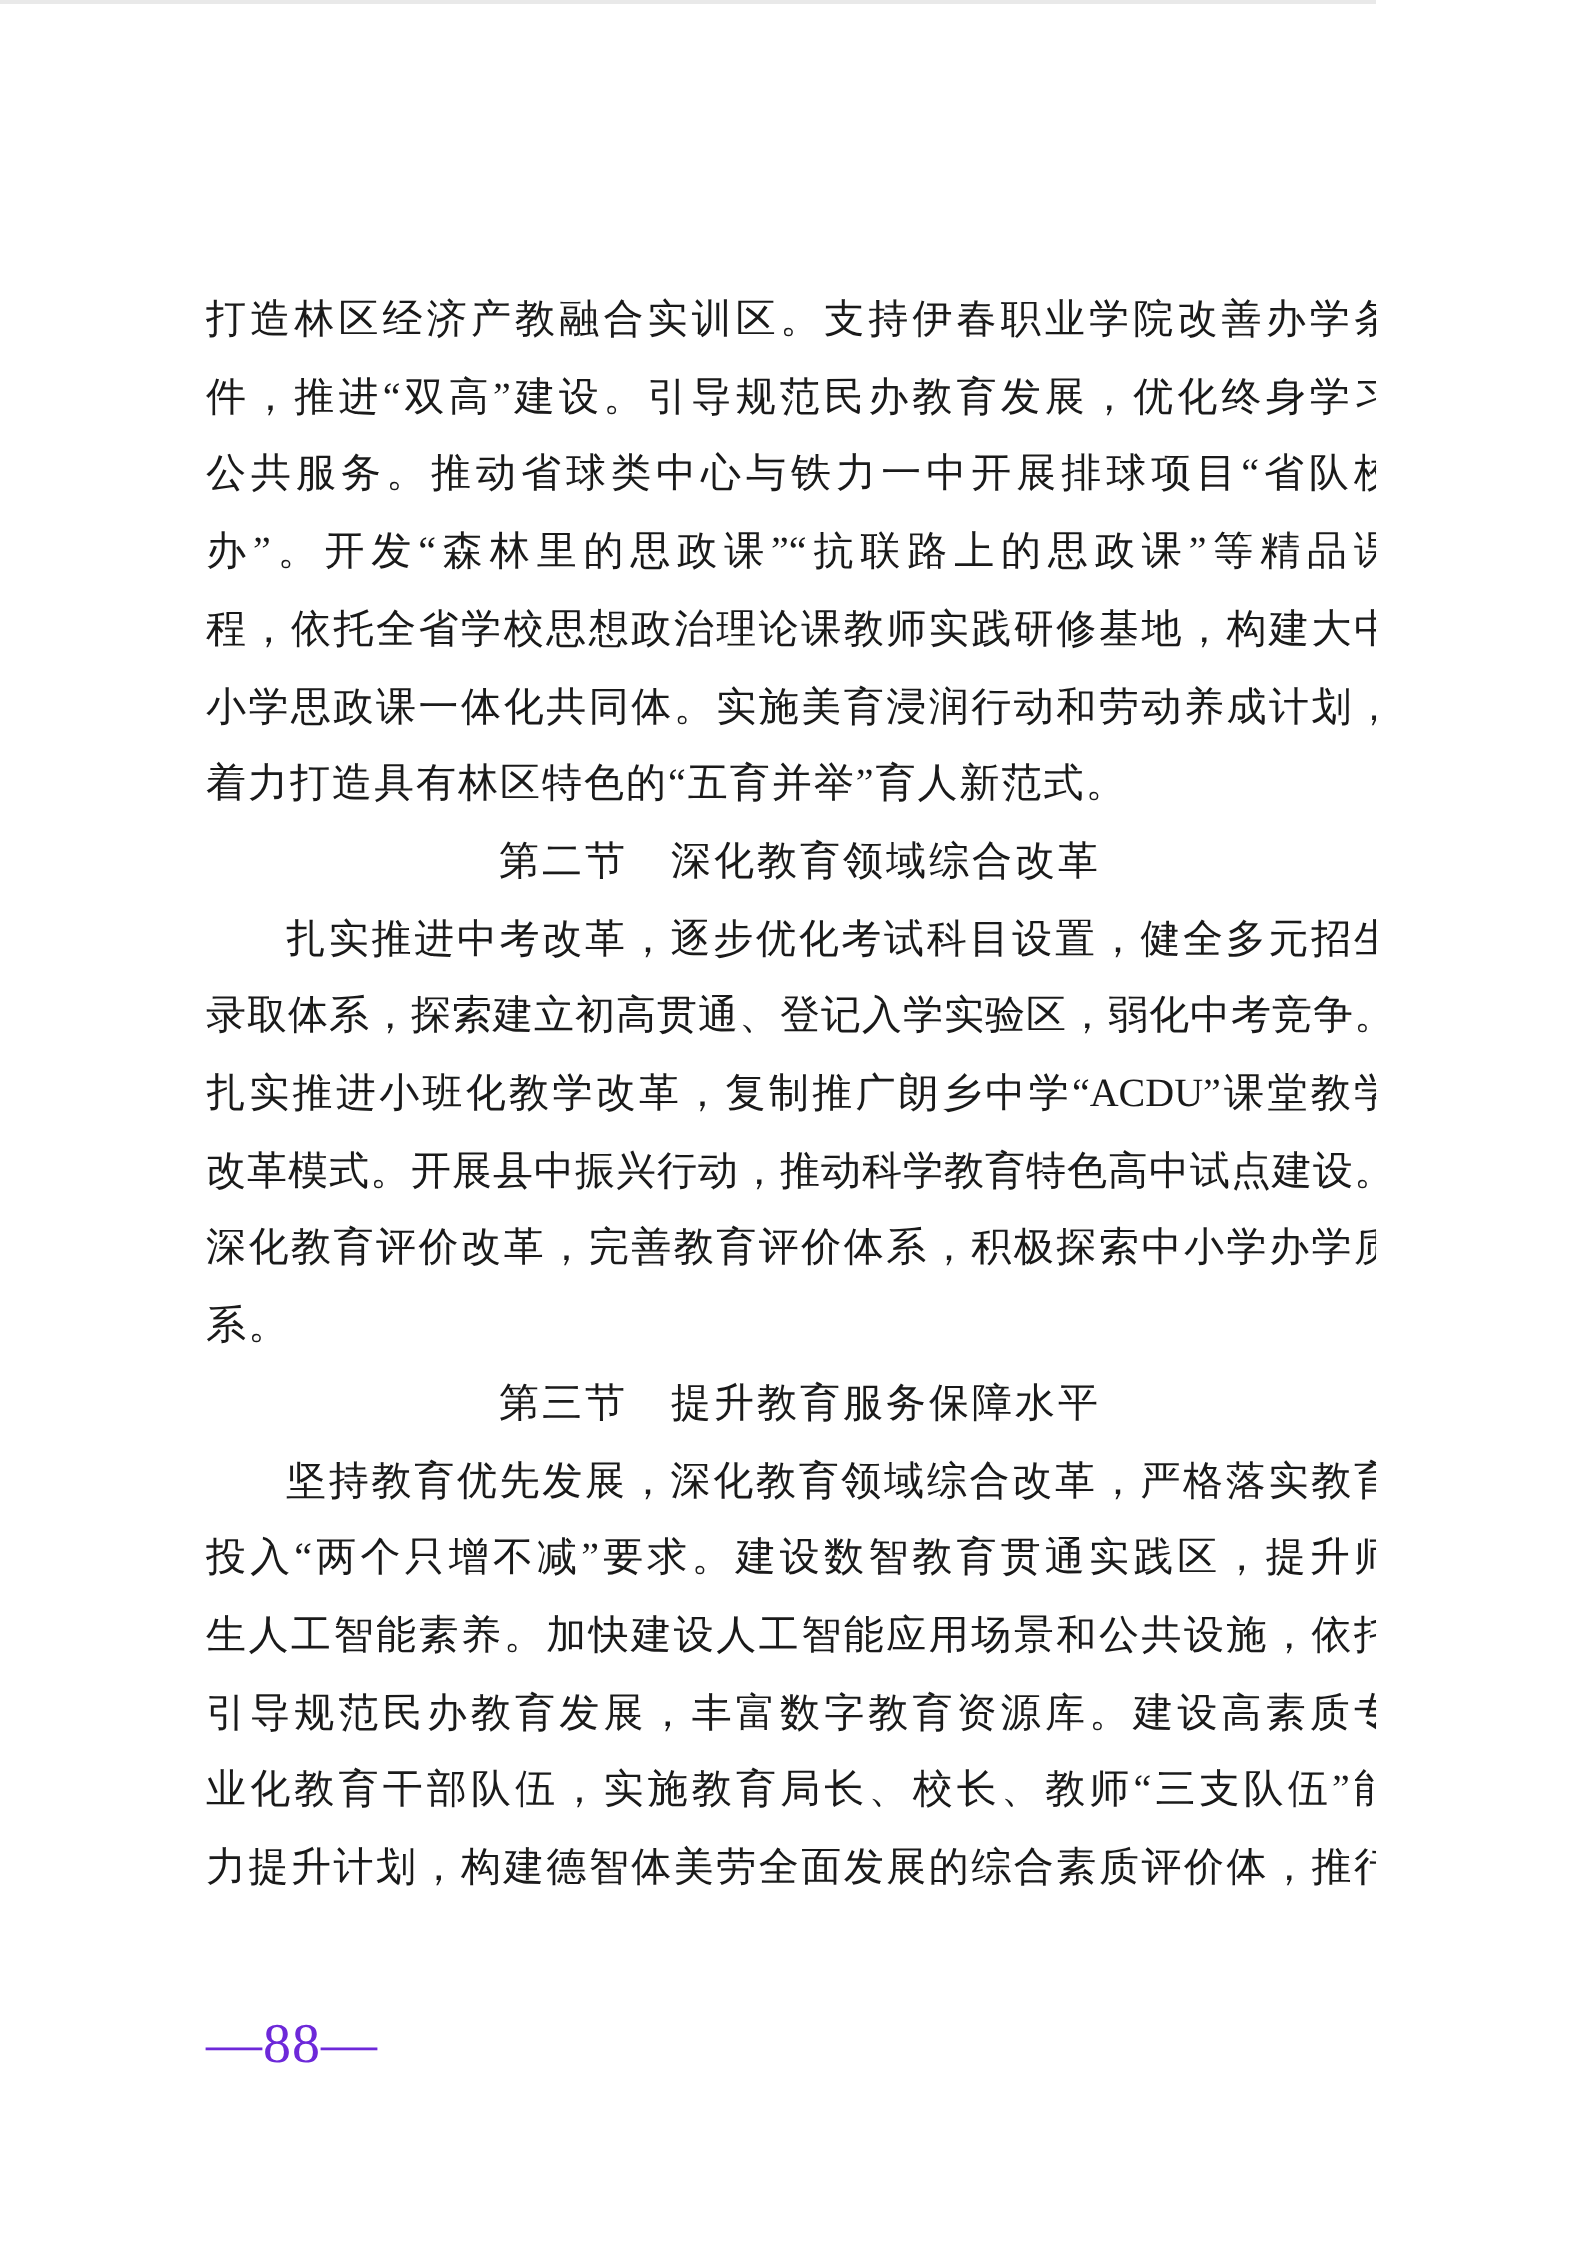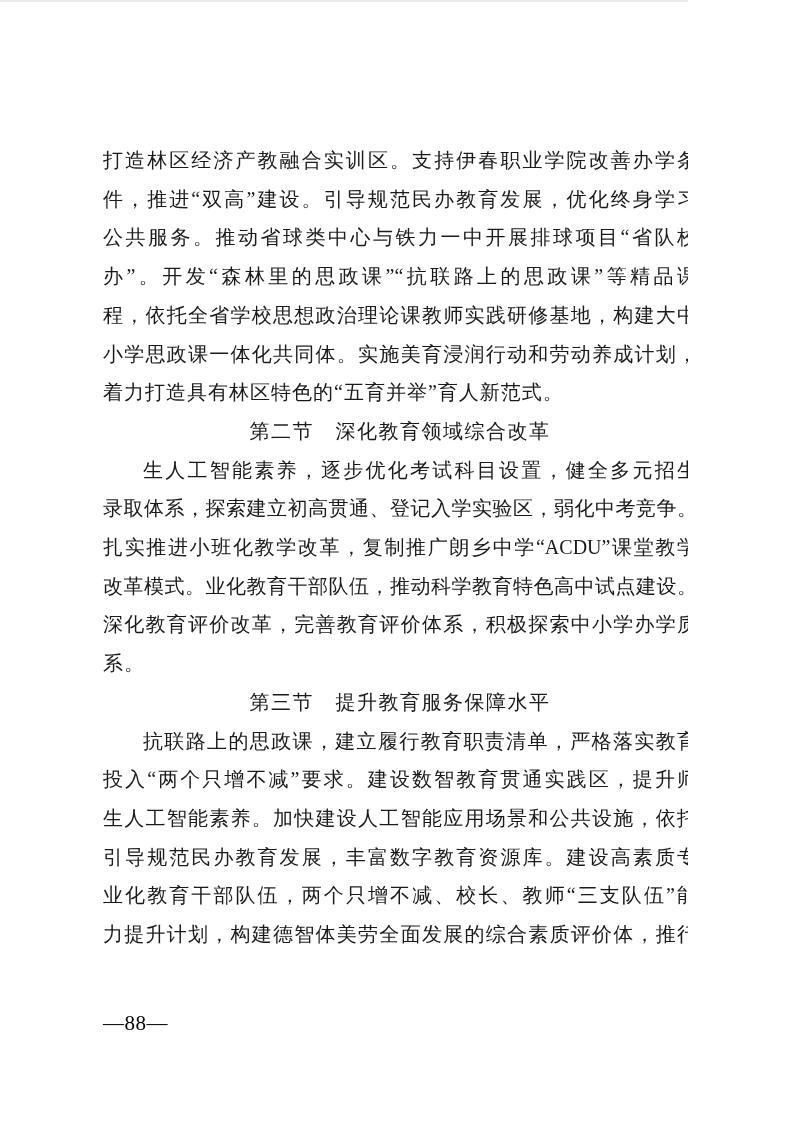--- a/index.html
+++ b/index.html
@@ -48,24 +48,24 @@
     text-align-last: center;
     letter-spacing: 1.5px;
   }
   .row.indent {
     text-indent: 40px;
   }
   .pageno {
     position: absolute;
     left: 103px;
     top: 1010px;
-    font-size: 21px;
+    font-size: 28px;
     line-height: 26px;
     letter-spacing: 0.5px;
-    color: #000000;
+    color: #6d28d9;
     text-align: right;
   }
 </style>
 </head>
 <body>
 
 <div class="page">
   <div class="top-edge"></div>
 
   <div class="content">
@@ -73,31 +73,31 @@
     <div class="row">打造林区经济产教融合实训区。支持伊春职业学院改善办学条</div>
     <div class="row">件，推进“双高”建设。引导规范民办教育发展，优化终身学习</div>
     <div class="row">公共服务。推动省球类中心与铁力一中开展排球项目“省队校</div>
     <div class="row">办”。开发“森林里的思政课”“抗联路上的思政课”等精品课</div>
     <div class="row">程，依托全省学校思想政治理论课教师实践研修基地，构建大中</div>
     <div class="row">小学思政课一体化共同体。实施美育浸润行动和劳动养成计划，</div>
     <div class="row last">着力打造具有林区特色的“五育并举”育人新范式。</div>
 
     <div class="row head">第二节　深化教育领域综合改革</div>
 
-    <div class="row indent">生人工智能素养，逐步优化考试科目设置，健全多元招生</div>
+    <div class="row indent">扎实推进中考改革，逐步优化考试科目设置，健全多元招生</div>
     <div class="row">录取体系，探索建立初高贯通、登记入学实验区，弱化中考竞争。</div>
     <div class="row">扎实推进小班化教学改革，复制推广朗乡中学“ACDU”课堂教学</div>
-    <div class="row">改革模式。业化教育干部队伍，推动科学教育特色高中试点建设。</div>
+    <div class="row">改革模式。开展县中振兴行动，推动科学教育特色高中试点建设。</div>
     <div class="row">深化教育评价改革，完善教育评价体系，积极探索中小学办学质</div>
     <div class="row last">系。</div>
 
     <div class="row head">第三节　提升教育服务保障水平</div>
 
-    <div class="row indent">抗联路上的思政课，建立履行教育职责清单，严格落实教育</div>
+    <div class="row indent">坚持教育优先发展，深化教育领域综合改革，严格落实教育</div>
     <div class="row">投入“两个只增不减”要求。建设数智教育贯通实践区，提升师</div>
     <div class="row">生人工智能素养。加快建设人工智能应用场景和公共设施，依托</div>
     <div class="row">引导规范民办教育发展，丰富数字教育资源库。建设高素质专</div>
-    <div class="row">业化教育干部队伍，两个只增不减、校长、教师“三支队伍”能</div>
+    <div class="row">业化教育干部队伍，实施教育局长、校长、教师“三支队伍”能</div>
     <div class="row">力提升计划，构建德智体美劳全面发展的综合素质评价体，推行</div>
   </div>
 
   <div class="pageno">—88—</div>
 </div>
 
 </body></html>

